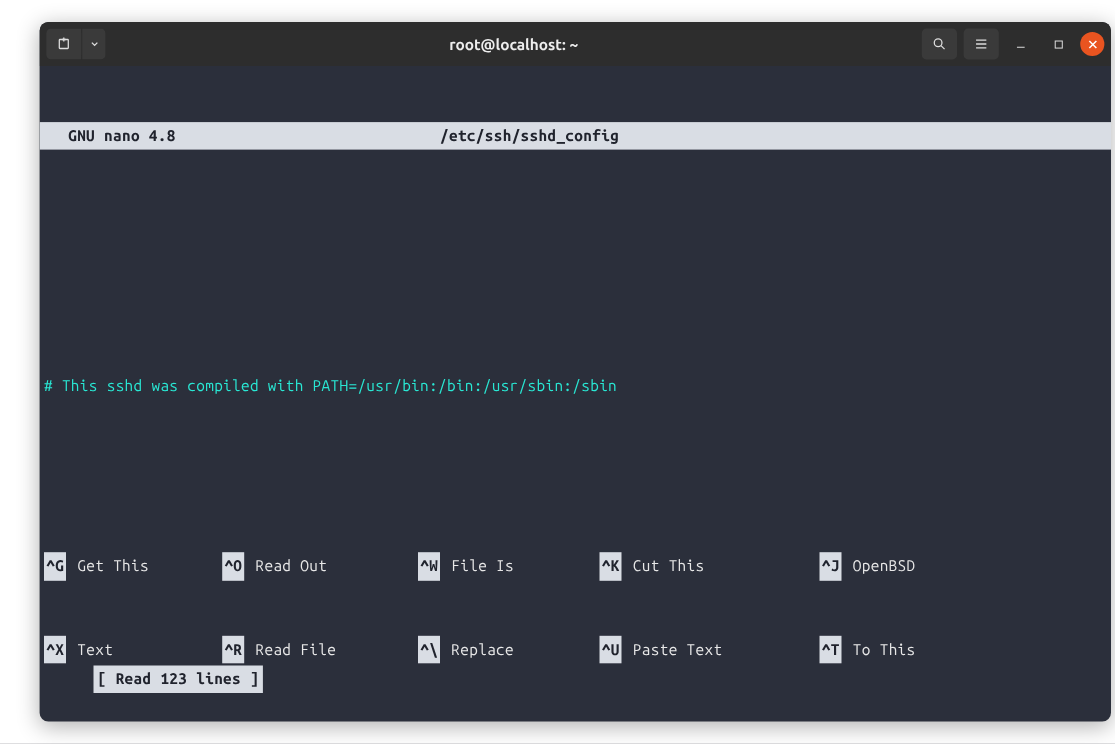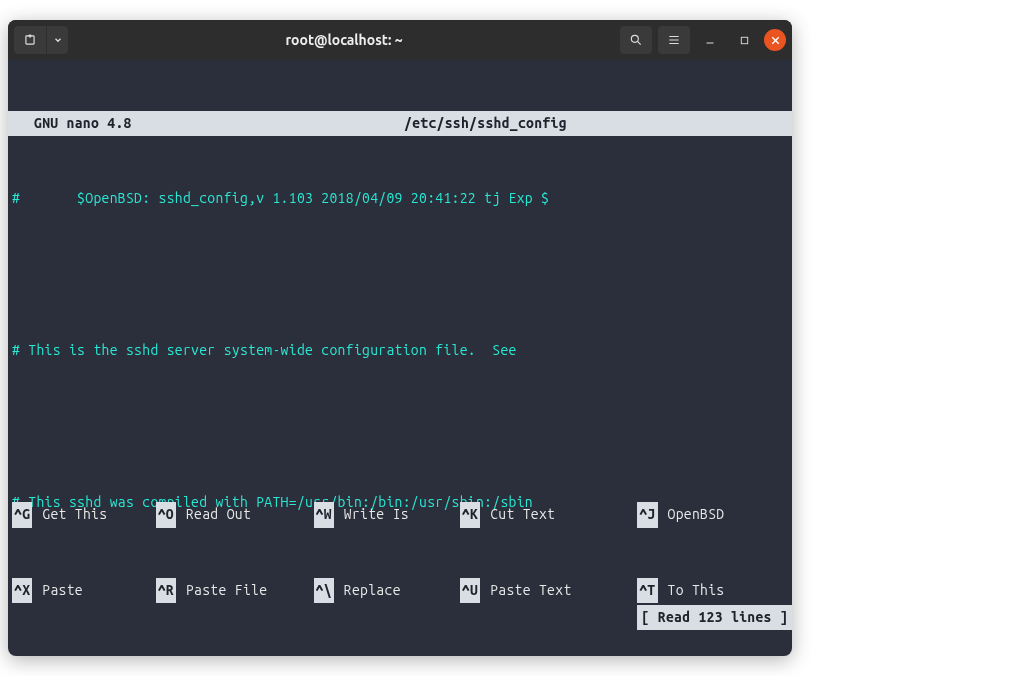--- a/index.html
+++ b/index.html
@@ -1,20 +1,20 @@
 <!DOCTYPE html>
 <html><head>
 <meta charset="utf-8">
 <style>
   * { box-sizing: border-box; margin: 0; padding: 0; }
   html, body { width: 1014px; height: 676px; background: #fff; font-family: "Ubuntu Mono", "DejaVu Sans Mono", Consolas, monospace; overflow: hidden; }
   .window {
     position: absolute;
-    left: 8px; top: 20px;
-    width: 784px; height: 636px;
+    left: 36px; top: 20px;
+    width: 974px; height: 636px;
     background: #2b2f3b;
     border-radius: 8px;
     overflow: hidden;
     box-shadow: 0 4px 20px rgba(0,0,0,0.3);
   }
   .titlebar {
     height: 40px;
     background: #2d2d2d;
     display: flex;
     align-items: center;
@@ -65,29 +65,28 @@
     white-space: pre;
   }
   .ta-line { padding: 0 4px; height: 25.3px; }
   .nano-title {
     background: #d9dde4;
     color: #20232d;
     display: flex;
     font-weight: 600;
   }
   .nano-title .app { padding-left: 22px; width: 360px; }
-  .nano-title .path { flex: 1; margin-left: 32px; }
+  .nano-title .path { flex: 1; }
   .comment { color: #29e8d4; }
   .status-row {
     position: absolute;
     left: 0; right: 0;
     bottom: 51px;
-    text-align: right;
+    text-align: left;
     height: 25.3px;
-    margin-left: 32px;
   }
   .status-pill {
     display: inline-block;
     background: #d9dde4;
     color: #20232d;
     font-weight: 600;
     padding: 0 4px;
   }
   .shortcut-rows {
     position: absolute;
@@ -163,23 +162,21 @@
           </svg>
       </div>
     </div>
   </div>
 
   <div class="terminal-area">
     <div class="ta-line nano-title">
       <span class="app">GNU nano 4.8</span>
       <span class="path">/etc/ssh/sshd_config</span>
     </div>
-    <div class="ta-line comment">#       $OpenBSD: sshd_config,v 1.103 2018/04/09 20:41:22 tj Exp $</div>
     <div class="ta-line"></div>
-    <div class="ta-line comment"># This is the sshd server system-wide configuration file.  See</div>
     <div class="ta-line"></div>
     <div class="ta-line comment"># This sshd was compiled with PATH=/usr/bin:/bin:/usr/sbin:/sbin</div>
     <div class="ta-line"></div>
     
     
     
     
     
     
     
@@ -189,27 +186,27 @@
     
 
     <div class="status-row">
       <span class="status-pill">[ Read 123 lines ]</span>
     </div>
 
     <div class="shortcut-rows">
       <div class="sc-row">
         <div class="sc-cell c0"><span class="sc-key">^G</span><span>Get This</span></div>
         <div class="sc-cell c1"><span class="sc-key">^O</span><span>Read Out</span></div>
-        <div class="sc-cell c2"><span class="sc-key">^W</span><span>Write Is</span></div>
-        <div class="sc-cell c3"><span class="sc-key">^K</span><span>Cut Text</span></div>
+        <div class="sc-cell c2"><span class="sc-key">^W</span><span>File Is</span></div>
+        <div class="sc-cell c3"><span class="sc-key">^K</span><span>Cut This</span></div>
         <div class="sc-cell c4"><span class="sc-key">^J</span><span>OpenBSD</span></div>
       </div>
       <div class="sc-row">
-        <div class="sc-cell c0"><span class="sc-key">^X</span><span>Paste</span></div>
-        <div class="sc-cell c1"><span class="sc-key">^R</span><span>Paste File</span></div>
+        <div class="sc-cell c0"><span class="sc-key">^X</span><span>Text</span></div>
+        <div class="sc-cell c1"><span class="sc-key">^R</span><span>Read File</span></div>
         <div class="sc-cell c2"><span class="sc-key">^\</span><span>Replace</span></div>
         <div class="sc-cell c3"><span class="sc-key">^U</span><span>Paste Text</span></div>
         <div class="sc-cell c4"><span class="sc-key">^T</span><span>To This</span></div>
       </div>
     </div>
   </div>
 
 </div>
 
 </body></html>

